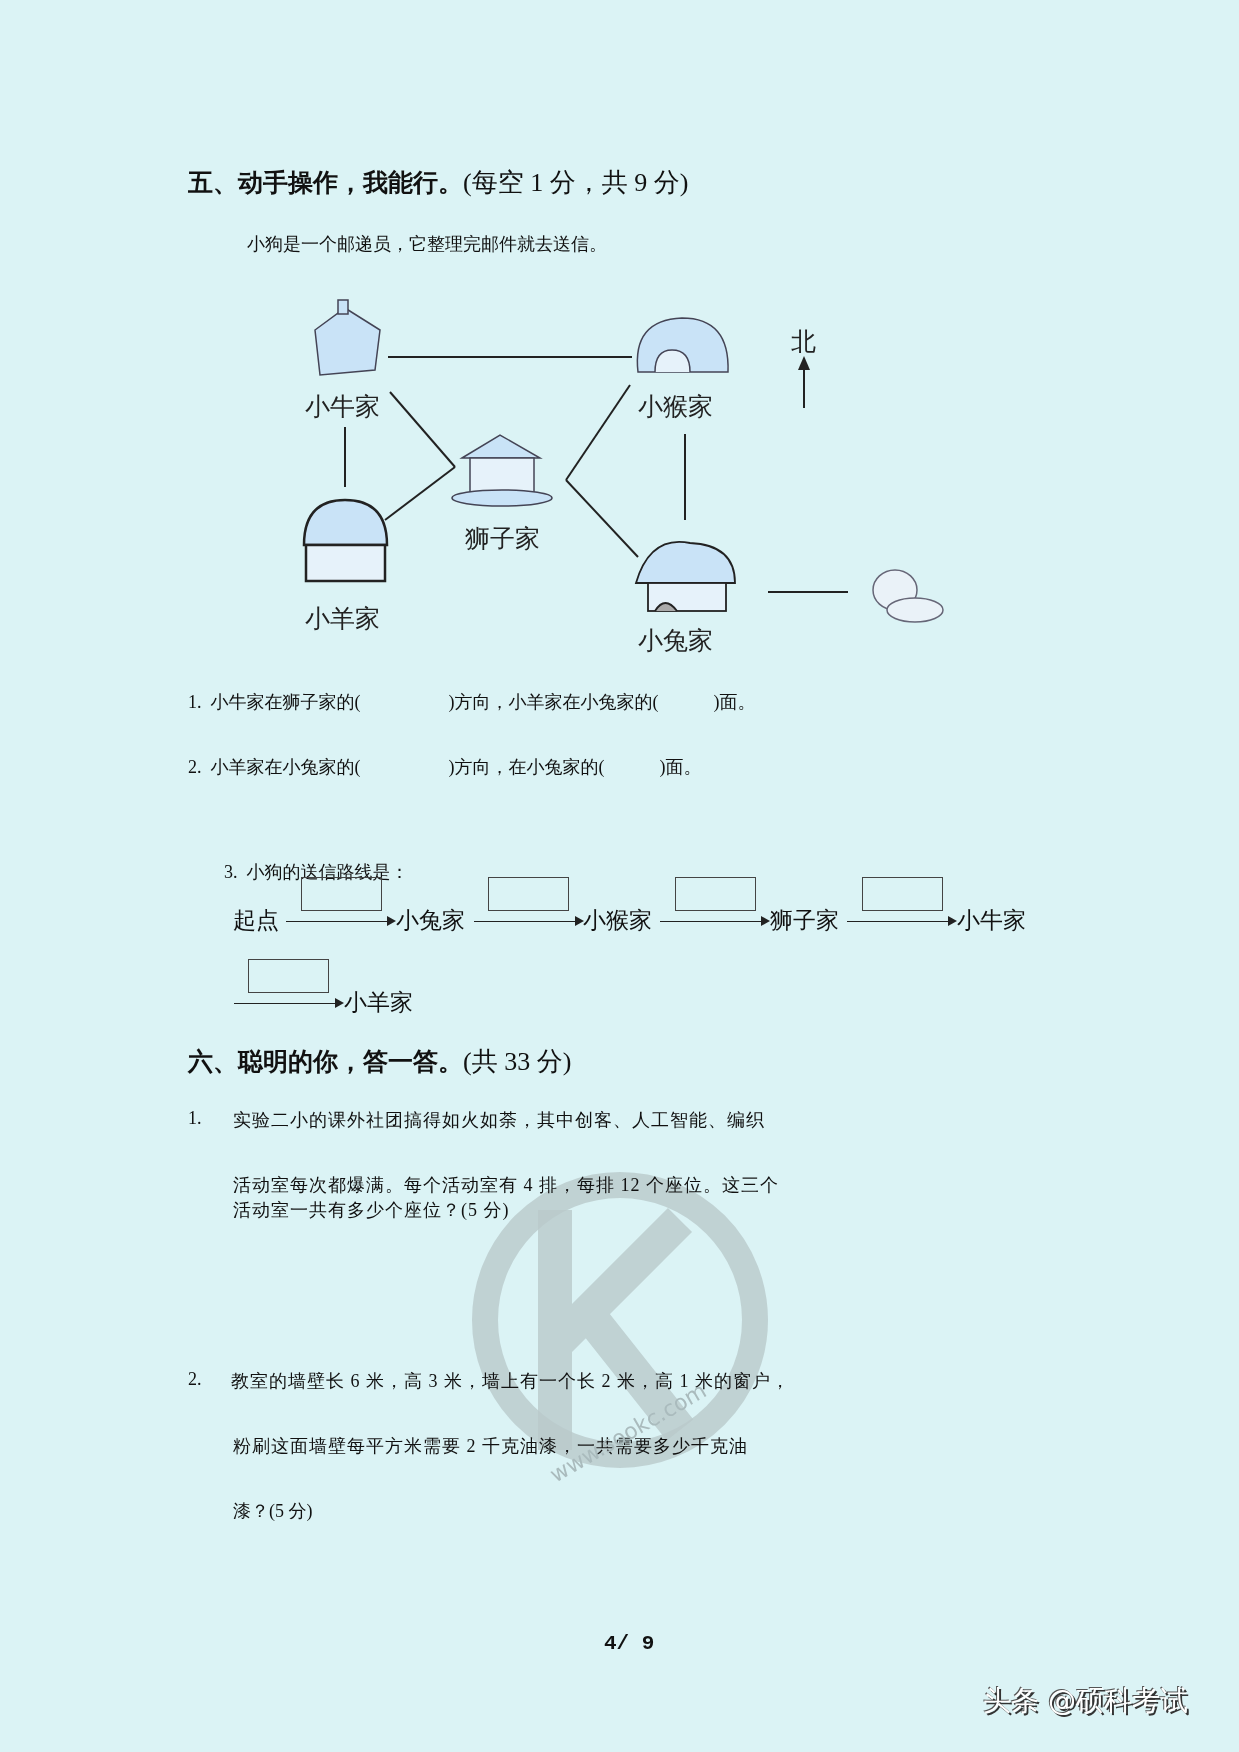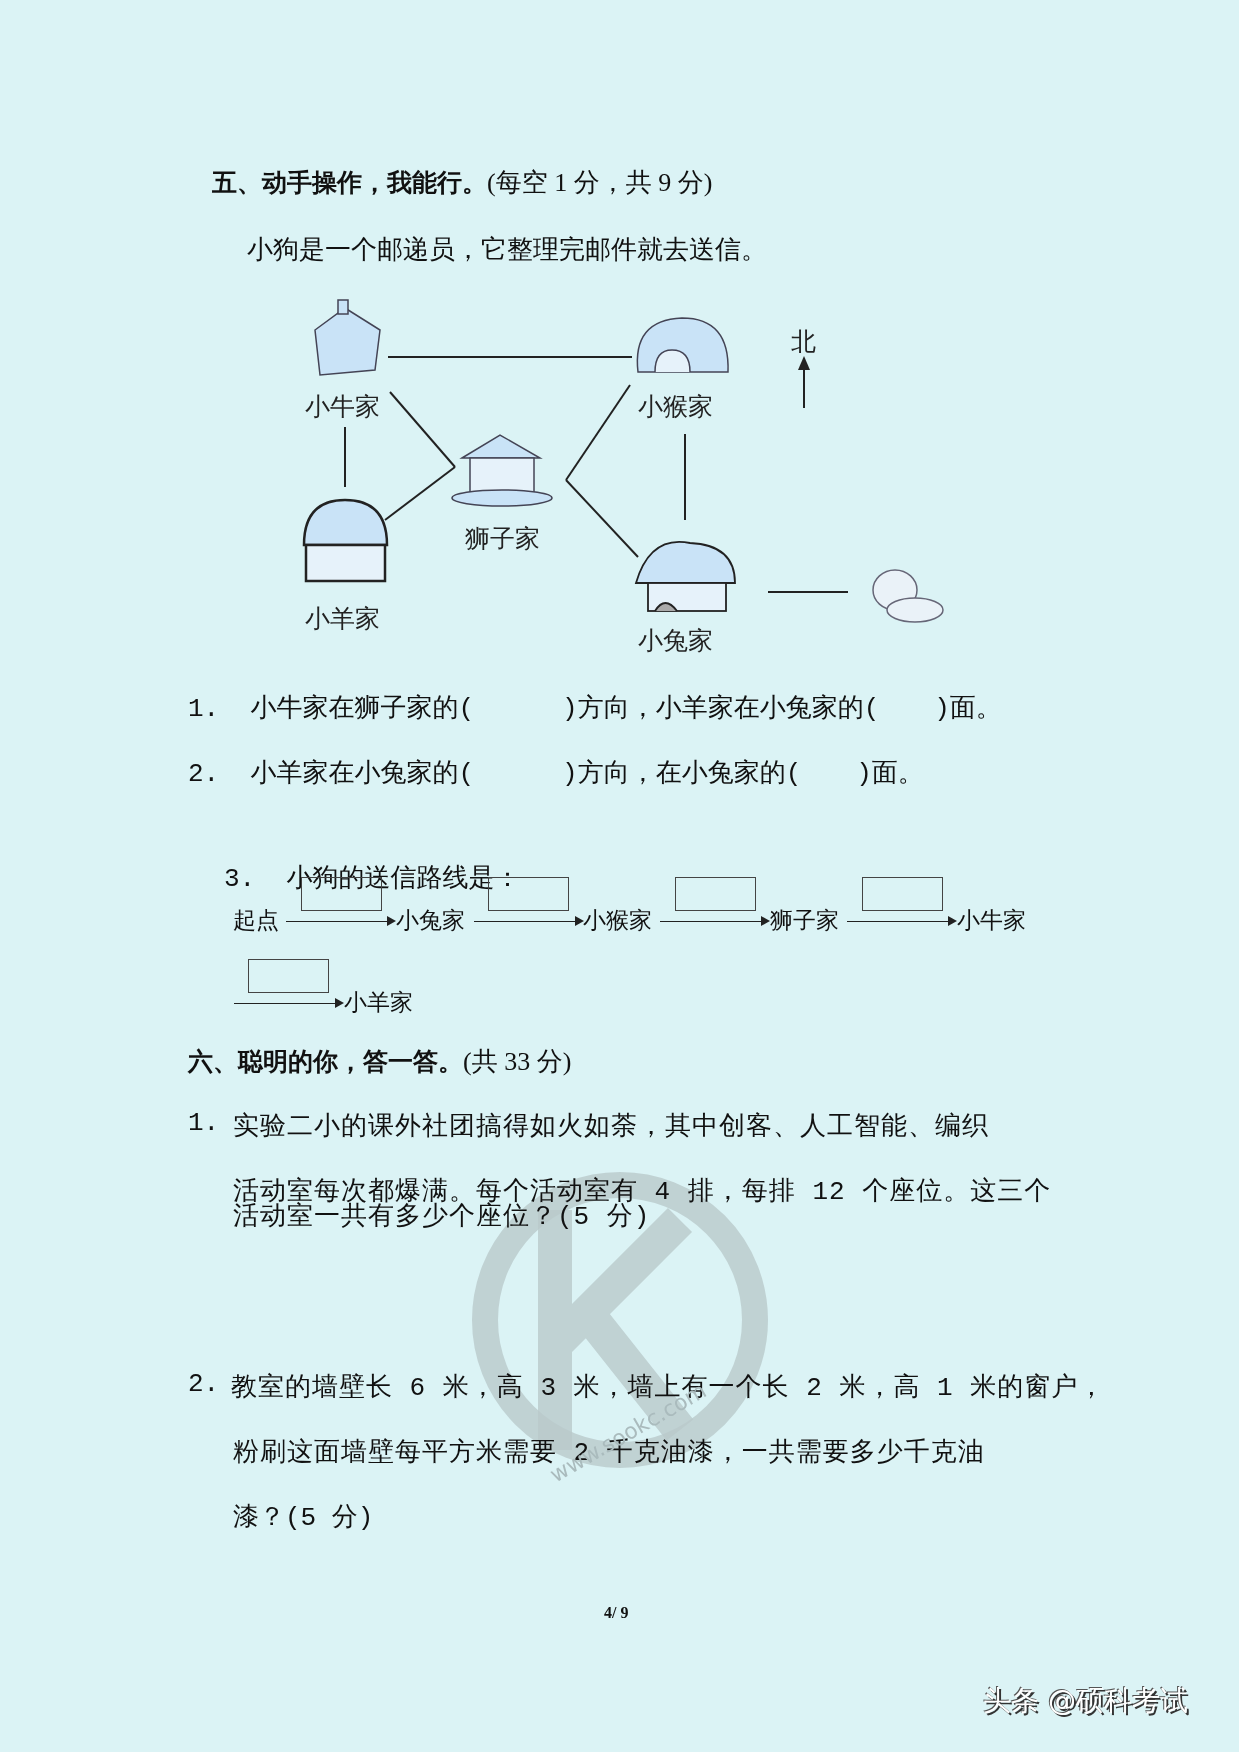--- a/index.html
+++ b/index.html
@@ -1,39 +1,39 @@
 <!DOCTYPE html>
 <html><head>
 <meta charset="utf-8">
 <style>
   html, body { margin:0; padding:0; }
   body { width:1239px; height:1752px; background:#dbf3f5; position:relative; overflow:hidden;
          font-family:"Liberation Serif","DejaVu Serif",serif; color:#111; }
   .abs { position:absolute; white-space:nowrap; }
   .h { font-size:26px; }
   .h b { font-family:"DejaVu Sans","Liberation Sans",sans-serif; font-weight:bold; font-size:25px; }
-  .t { font-size:26px;font-family:Liberation Mono, monospace; }
+  .t { font-size:18px; }
   .lbl { font-size:25px; color:#222; }
   .small { font-size:23px; }
   .box { position:absolute; width:79px; height:32px; border:1.5px solid #444; background:transparent; }
   .arrow { position:absolute; height:0; border-top:1.5px solid #222; }
   .arrow::after { content:""; position:absolute; right:-2px; top:-6px; border-left:9px solid #222; border-top:5px solid transparent; border-bottom:5px solid transparent; }
-  .pg { font-family:Liberation Serif, serif; font-weight:bold; font-size:16px; }
+  .pg { font-family:Liberation Mono, monospace; font-weight:bold; font-size:21px;margin-top:28px; }
   .wm { font-family:"DejaVu Sans",sans-serif; font-size:28px; color:#fff; text-shadow:2px 2px 0 #333, -1px -1px 0 #555; }
   svg { position:absolute; left:0; top:0; }
 </style>
 </head>
 <body>
 
 <svg width="1239" height="1752">
   <circle cx="620" cy="1320" r="135" fill="none" stroke="#b9c9cb" stroke-width="26" opacity="0.8"></circle>
   <path d="M555 1210 L555 1450 M560 1340 L680 1220 M585 1310 L680 1430" stroke="#b9c9cb" stroke-width="34" fill="none" opacity="0.8"></path>
 </svg>
 
-<div class="abs h" style="left:188px;top:165px;margin-left:24px;">
+<div class="abs h" style="left:188px;top:165px;">
   <b>五、动手操作，我能行。</b><span>(每空 1 分，共 9 分)</span>
 </div>
 <div class="abs t" style="left:247px;top:232px;">小狗是一个邮递员，它整理完邮件就去送信。</div>
 
 <svg width="1239" height="1752">
   <g stroke="#222" stroke-width="2" fill="none">
     <line x1="388" y1="357" x2="632" y2="357"></line>
     <line x1="345" y1="427" x2="345" y2="487"></line>
     <line x1="390" y1="392" x2="455" y2="467"></line>
     <line x1="455" y1="467" x2="385" y2="520"></line>

